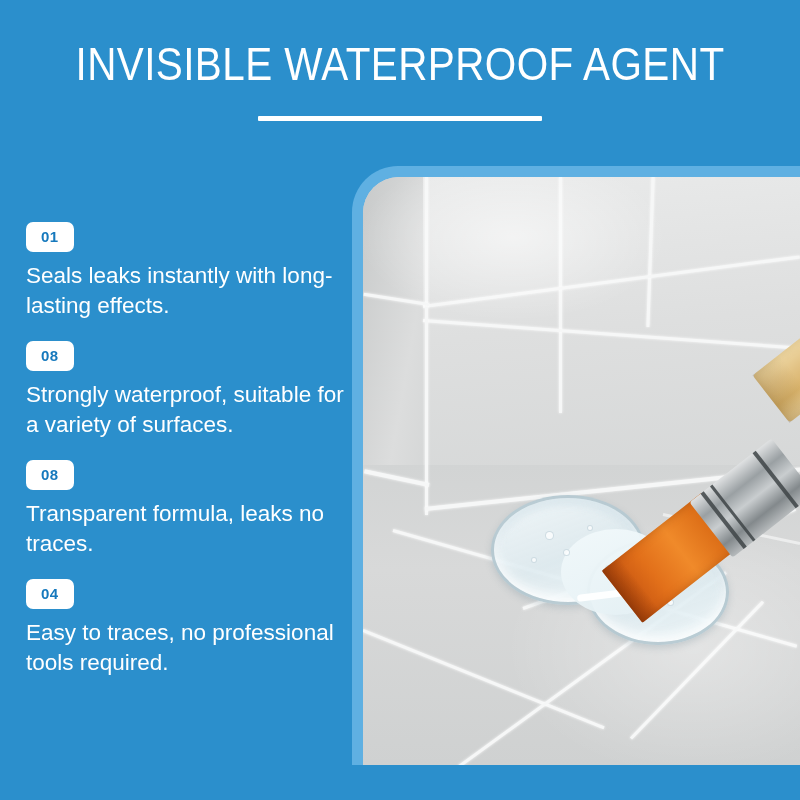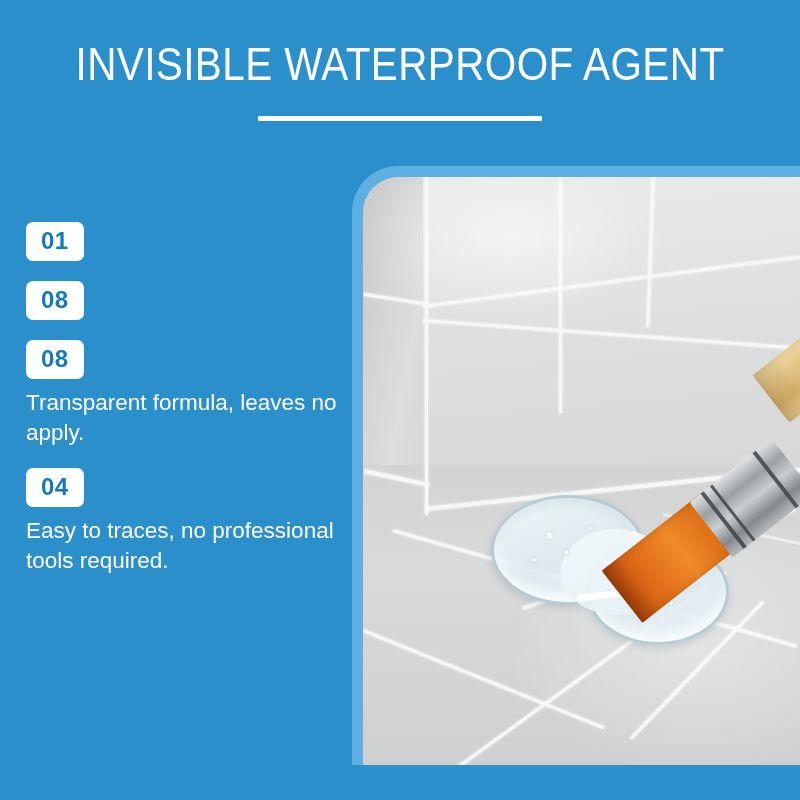--- a/index.html
+++ b/index.html
@@ -55,21 +55,21 @@
     top: 222px;
     width: 330px;
   }
   .feature {
     margin-bottom: 20px;
   }
   .badge {
     display: inline-block;
     background: #ffffff;
     color: #1679bd;
-    font-size: 24px;
+    font-size: 15px;
     font-weight: bold;
     line-height: 1;
     padding: 7px 15px 8px 15px;
     border-radius: 7px;
     letter-spacing: 0.5px;
   }
   .feature-text {
     color: #ffffff;
     font-size: 22.5px;
     line-height: 30px;
@@ -243,29 +243,31 @@
 
 <div id="page">
 
   <div id="title">INVISIBLE WATERPROOF AGENT</div>
   <div id="title-rule"></div>
 
   <div id="features">
 
     <div class="feature">
       <div class="badge">01</div>
+      <div class="feature-text">Seals leaks instantly with long-lasting effects.</div>
     </div>
 
     <div class="feature">
       <div class="badge">08</div>
+      <div class="feature-text">Strongly waterproof, suitable for a variety of surfaces.</div>
     </div>
 
     <div class="feature">
       <div class="badge">08</div>
-      <div class="feature-text">Transparent formula, leaves no apply.</div>
+      <div class="feature-text">Transparent formula, leaks no traces.</div>
     </div>
 
     <div class="feature">
       <div class="badge">04</div>
       <div class="feature-text">Easy to traces, no professional tools required.</div>
     </div>
 
   </div>
 
   <div id="photo-frame">

